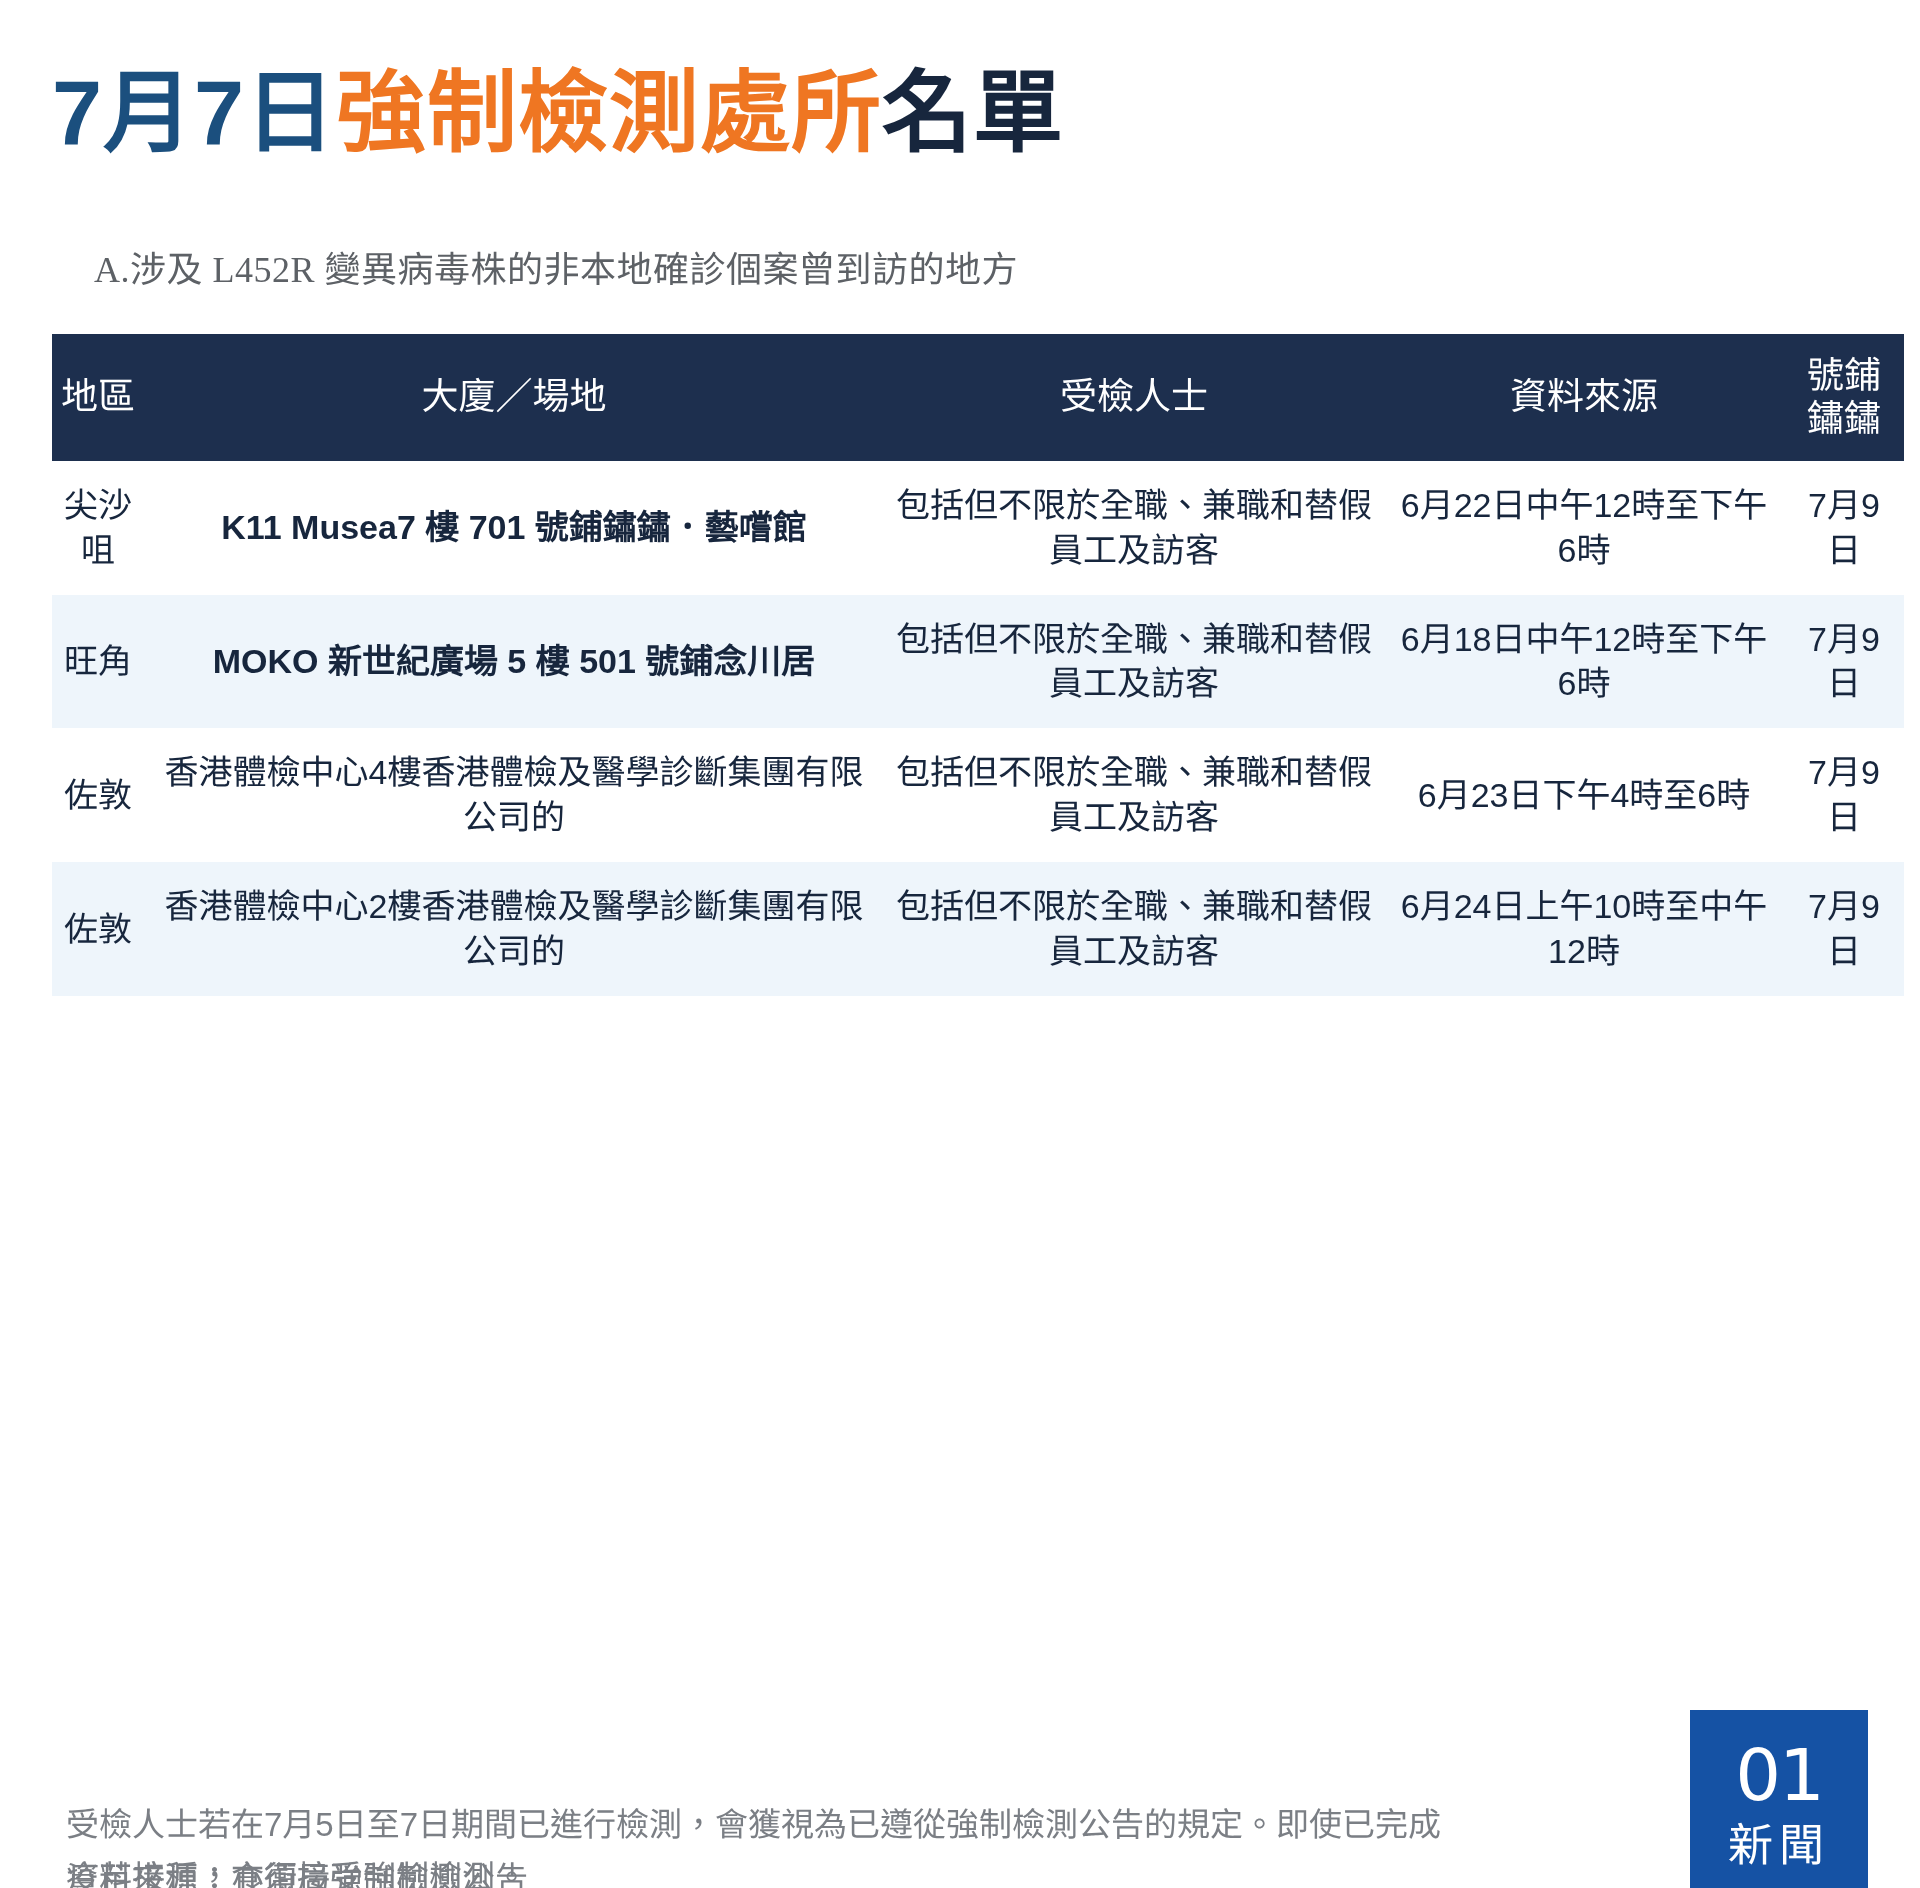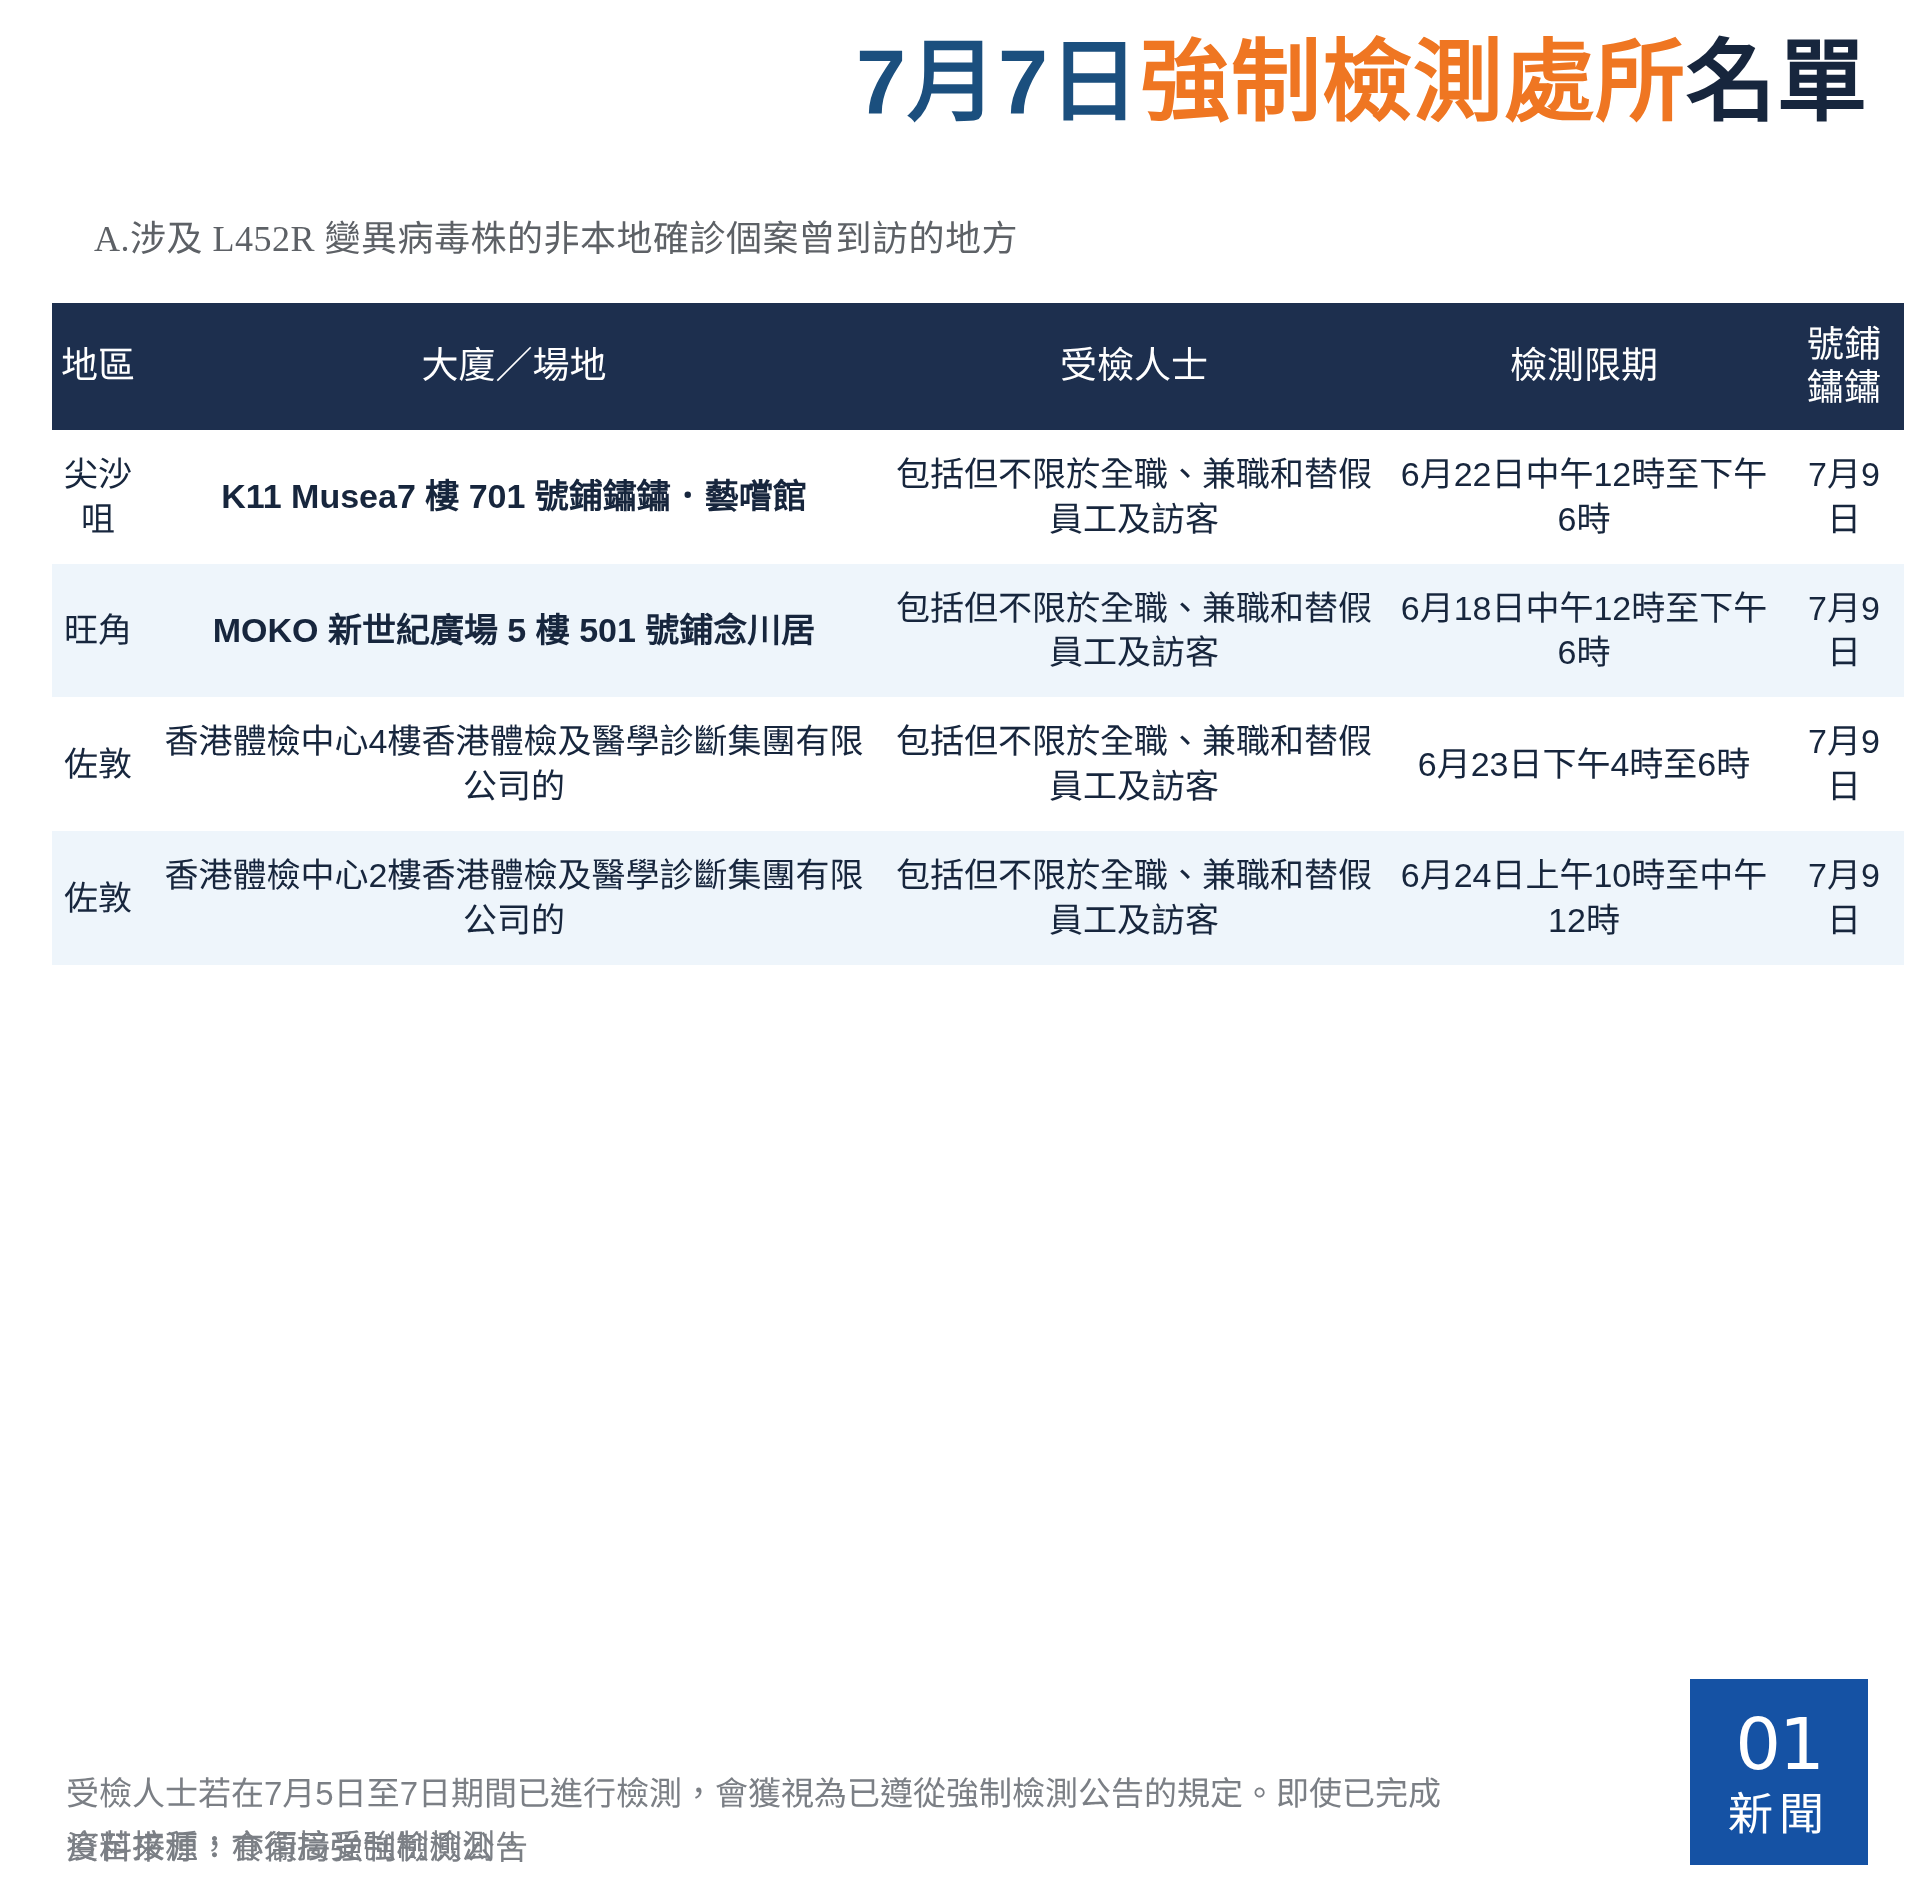--- a/index.html
+++ b/index.html
@@ -18,22 +18,22 @@
   .page {
     width: 1920px;
     height: 1888px;
     box-sizing: border-box;
     padding: 0 52px;
     position: relative;
   }
 
   
   .title {
-    text-align: right;
-    margin-top: 31px;
+    text-align: left;
+    margin-top: 62px;
     font-size: 90px;
     font-weight: bold;
     line-height: 1.15;
     letter-spacing: 1px;
     white-space: nowrap;
   }
   .title .seg-date { color: #1b4f7e; }
   .title .seg-mid  { color: #ef7622; }
   .title .seg-end  { color: #17263d; }
 
@@ -151,21 +151,21 @@
       <col class="c-venue">
       <col class="c-who">
       <col class="c-when">
       <col class="c-due">
     </colgroup>
     <thead>
       <tr>
         <th>地區</th>
         <th>大廈／場地</th>
         <th>受檢人士</th>
-        <th>檢測限期</th>
+        <th>資料來源</th>
         <th>號鋪鏽鏽</th>
       </tr>
     </thead>
     <tbody>
       <tr class="odd">
         <td class="area">尖沙咀</td>
         <td class="venue bold">K11 Musea7 樓 701 號鋪鏽鏽．藝嚐館</td>
         <td class="who">包括但不限於全職、兼職和替假員工及訪客</td>
         <td class="when">6月22日中午12時至下午6時</td>
         <td class="due">7月9日</td>

